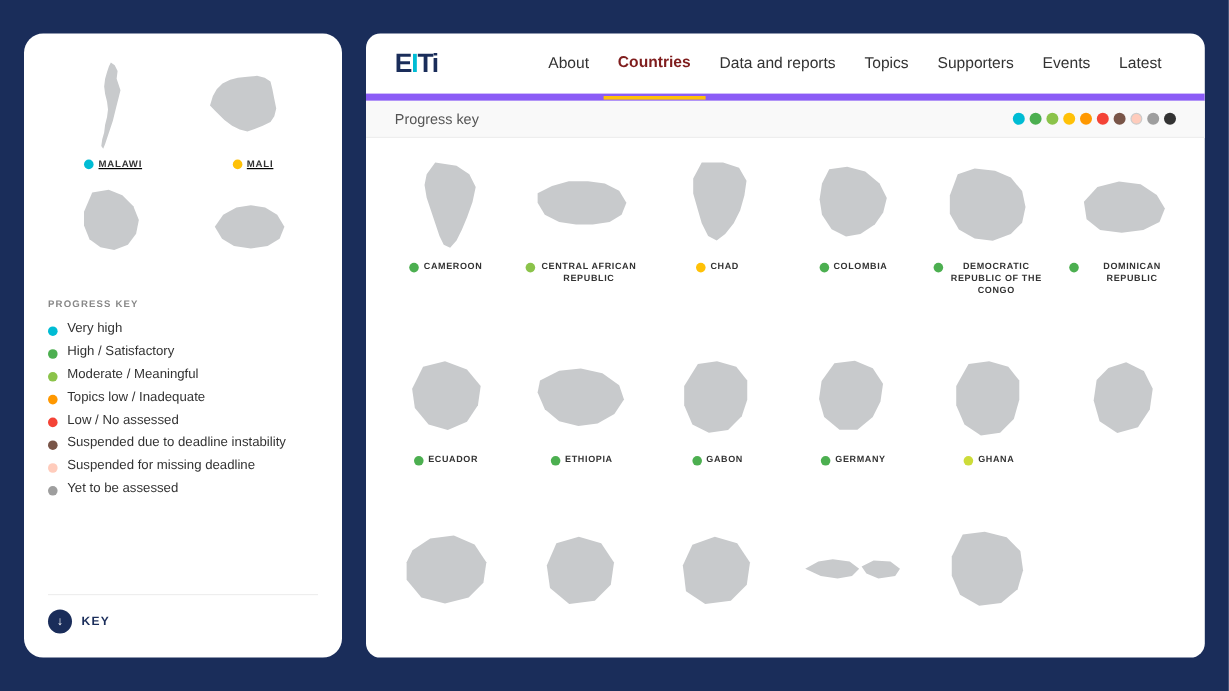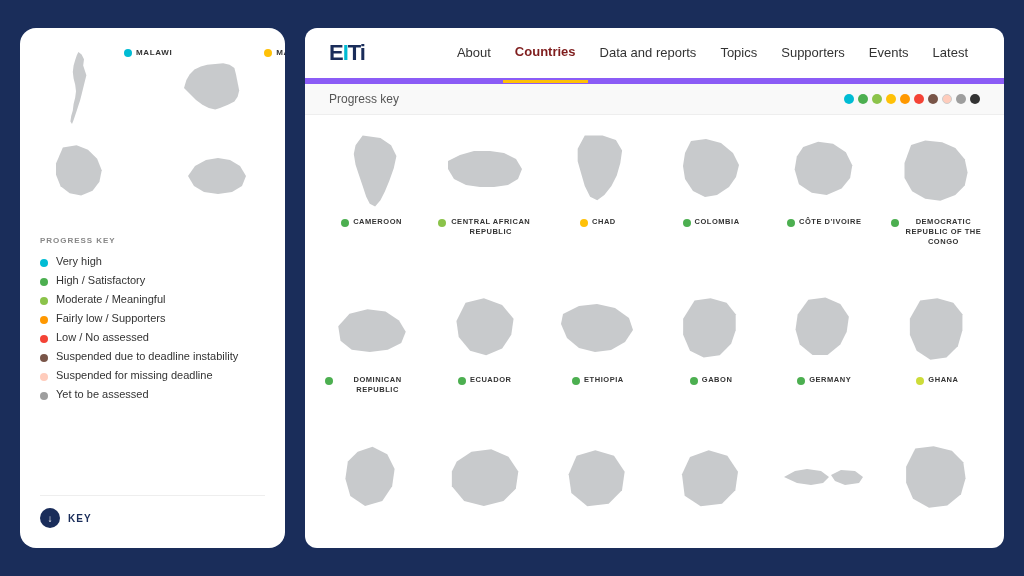--- a/index.html
+++ b/index.html
@@ -31,22 +31,24 @@
 
     .map-previews {
       display: grid;
       grid-template-columns: 1fr 1fr;
       gap: 8px;
       margin-bottom: 16px;
     }
 
     .map-preview-item {
       display: flex;
-      align-items: flex-start;
+      flex-direction: column;
+      align-items: center;
       gap: 4px;
+      text-decoration: underline;
     }
 
     .map-shape {
       width: 80px;
       height: 80px;
       display: flex;
       align-items: center;
       justify-content: center;
     }
 
@@ -313,21 +315,21 @@
     <div class="key-item">
       <span class="dot dot-green"></span>
       <span class="key-label">High / Satisfactory</span>
     </div>
     <div class="key-item">
       <span class="dot dot-olive"></span>
       <span class="key-label">Moderate / Meaningful</span>
     </div>
     <div class="key-item">
       <span class="dot dot-orange"></span>
-      <span class="key-label">Fairly low / Supporters</span>
+      <span class="key-label">Topics low / Inadequate</span>
     </div>
     <div class="key-item">
       <span class="dot dot-red"></span>
       <span class="key-label">Low / No assessed</span>
     </div>
     <div class="key-item">
       <span class="dot dot-brown"></span>
       <span class="key-label">Suspended due to deadline instability</span>
     </div>
     <div class="key-item">
@@ -436,31 +438,20 @@
         <svg viewBox="0 0 80 80" xmlns="http://www.w3.org/2000/svg">
           <path d="M20,10 L35,8 L50,12 L62,22 L68,34 L65,46 L58,56 L46,64 L34,66 L22,60 L14,48 L12,35 L14,22 Z"></path>
         </svg>
       </div>
       <div class="country-name">
         <span class="dot dot-green"></span>
         <span>COLOMBIA</span>
       </div>
     </div>
 
-    <div class="country-item">
-      <div class="country-map">
-        <svg viewBox="0 0 75 75" xmlns="http://www.w3.org/2000/svg">
-          <path d="M18,15 L32,10 L46,12 L58,20 L64,32 L62,44 L54,54 L40,60 L26,58 L14,50 L10,36 L12,24 Z"></path>
-        </svg>
-      </div>
-      <div class="country-name">
-        <span class="dot dot-green"></span>
-        <span>CÔTE D'IVOIRE</span>
-      </div>
-    </div>
 
     <div class="country-item">
       <div class="country-map">
         <svg viewBox="0 0 85 85" xmlns="http://www.w3.org/2000/svg">
           <path d="M15,15 L30,10 L48,12 L62,18 L72,30 L75,44 L72,58 L62,68 L46,74 L30,72 L16,64 L8,50 L8,34 Z"></path>
         </svg>
       </div>
       <div class="country-name">
         <span class="dot dot-green"></span>
         <span>DEMOCRATIC REPUBLIC OF THE CONGO</span>

